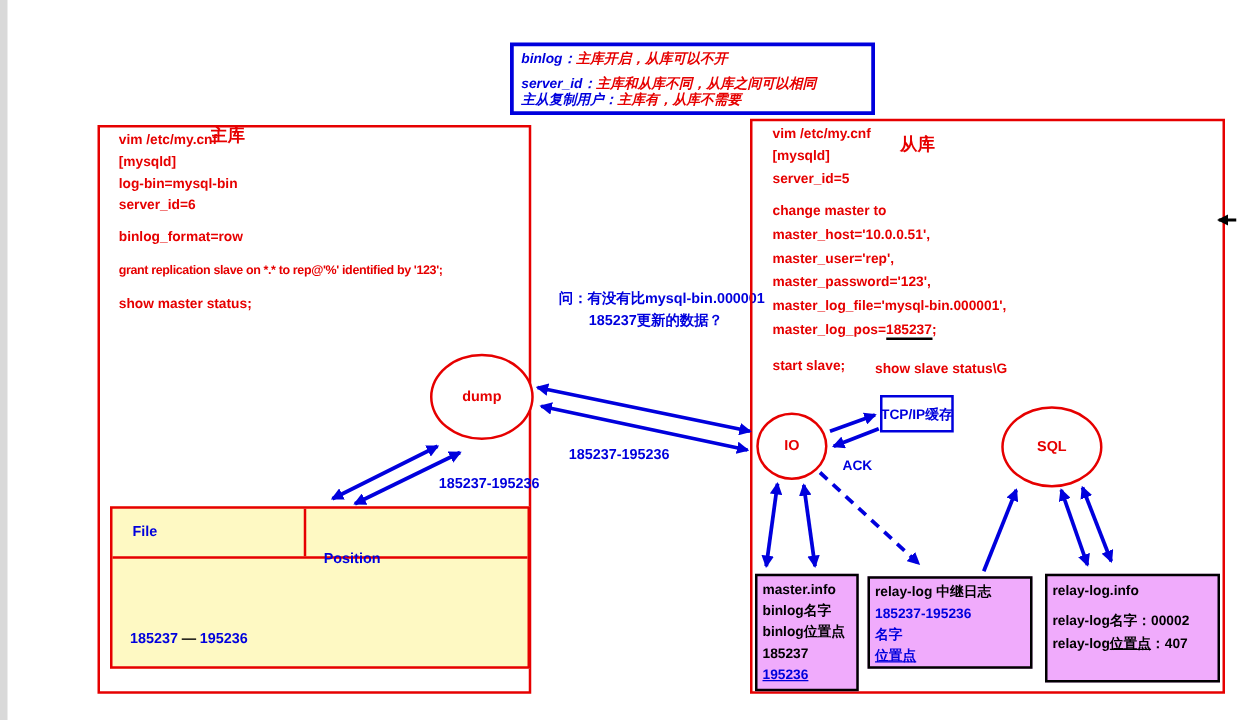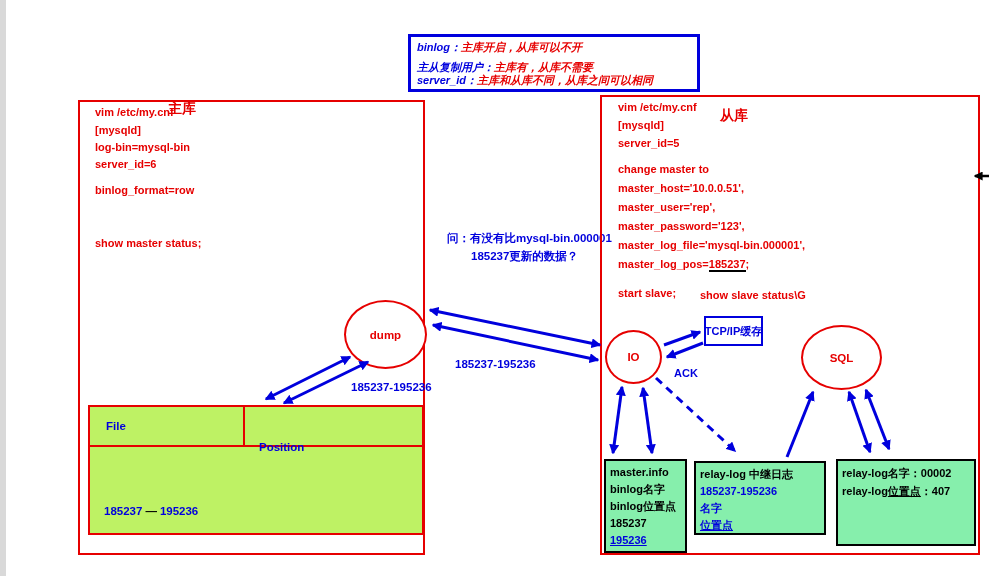--- a/index.html
+++ b/index.html
@@ -14,28 +14,28 @@
   .fs13{font-size:14px;margin-top:47px;}
   .small{font-size:10px;letter-spacing:-0.3px;}
   .box-red{border:2px solid #e60000;box-sizing:border-box;}
   .note{border:3px solid #0000dd;box-sizing:border-box;padding:4px 6px;background:#fff;}
   .note > div{line-height:13px;font-style:italic;}
   .note > div:first-child{margin-bottom:7px;}
   .circle{border:2.5px solid #e60000;border-radius:50%;box-sizing:border-box;
           display:flex;align-items:center;justify-content:center;font-size:11.5px;color:#e60000;background:#fff;}
   .tcp{border:2px solid #0000dd;box-sizing:border-box;display:flex;align-items:center;justify-content:center;
        font-size:11px;color:#0000dd;background:#fff;}
-  .mtable{border:2px solid #e60000;box-sizing:border-box;font-size:11.5px;background:#bef264;}
+  .mtable{border:2px solid #e60000;box-sizing:border-box;font-size:11.5px;background:#fef9c3;}
   .mrow{display:flex;}
   .mrow.header{border-bottom:2px solid #e60000;}
   .mcell{display:flex;align-items:center;box-sizing:border-box;}
   .mcell.c1{width:155px;border-right:2px solid #e60000;padding-left:16px;}
   .mcell.c2{flex:1;padding-left:14px;margin-top:40px;}
   .info-box{border:2px solid #000;box-sizing:border-box;font-size:11px;line-height:17px;
-            padding:3px 4px;color:#000;background:#86efac;}
+            padding:3px 4px;color:#000;background:#f0abfc;}
   .u-black{border-bottom:2px solid #000;}
   .u-blue{text-decoration:underline;}
   .u-blk{text-decoration:underline;}
   .dash{padding:0 3px;}
   .arrows{pointer-events:none;}
   .left-strip{position:absolute;left:0;top:0;width:6px;height:576px;background:#d9d9d9;}
 </style>
 </head>
 <body>
 
@@ -44,50 +44,51 @@
   <div class="left-strip"></div>
 
   <div class="abs t-red fs13" style="left:168px;top:53px">主库</div>
   <div class="abs t-red fs13" style="left:720px;top:60px">从库</div>
 
   <div class="abs note" style="left:408px;top:34px;width:292px;height:58px">
     <div class="fs11">
       <span class="t-blue">binlog：</span><span class="t-red">主库开启，从库可以不开</span>
     </div>
     <div class="fs11">
-      <span class="t-blue">主从复制用户：</span><span class="t-red">主库有，从库不需要</span>
+      <span class="t-blue">server_id：</span><span class="t-red">主库和从库不同，从库之间可以相同</span>
     </div>
     <div class="fs11">
-      <span class="t-blue">server_id：</span><span class="t-red">主库和从库不同，从库之间可以相同</span>
+      <span class="t-blue">主从复制用户：</span><span class="t-red">主库有，从库不需要</span>
     </div>
   </div>
 
   <div class="abs box-red" style="left:78px;top:100px;width:347px;height:455px"></div>
   <div class="abs t-red fs11" style="left:95px;top:106px">vim /etc/my.cnf</div>
   <div class="abs t-red fs11" style="left:95px;top:124px">[mysqld]</div>
   <div class="abs t-red fs11" style="left:95px;top:141px">log-bin=mysql-bin</div>
   <div class="abs t-red fs11" style="left:95px;top:158px">server_id=6</div>
   <div class="abs t-red fs11" style="left:95px;top:184px">binlog_format=row</div>
+  <div class="abs t-red small" style="left:95px;top:211px">grant replication slave on *.* to rep@'%' identified by '123';</div>
   <div class="abs t-red fs11" style="left:95px;top:237px">show master status;</div>
 
   <div class="abs mtable" style="left:88px;top:405px;width:336px;height:130px">
     <div class="mrow header" style="height:38px">
       <div class="mcell c1 t-blue">File</div>
       <div class="mcell c2 t-blue">Position</div>
     </div>
     <div class="mrow" style="height:88px">
       <div class="mcell c2">
         <span class="t-blue">185237</span>
           <span class="t-black dash">—</span>
           <span class="t-blue">195236</span>
       </div>
     </div>
   </div>
 
-  <div class="abs circle" style="left:344px;top:300px;width:83px;height:69px">
+  <div class="abs circle" style="left:344px;top:283px;width:83px;height:69px">
     <span>dump</span>
   </div>
 
   <div class="abs t-blue fs12" style="left:432px;top:231px">问：有没有比mysql-bin.000001</div>
   <div class="abs t-blue fs12" style="left:456px;top:249px">185237更新的数据？</div>
 
   <div class="abs box-red" style="left:600px;top:95px;width:380px;height:460px"></div>
   <div class="abs t-red fs11" style="left:618px;top:101px">vim /etc/my.cnf</div>
   <div class="abs t-red fs11" style="left:618px;top:119px">[mysqld]</div>
   <div class="abs t-red fs11" style="left:618px;top:137px">server_id=5</div>
@@ -125,20 +126,21 @@
   </div>
 
   <div class="abs info-box" style="left:694px;top:461px;width:132px;height:74px">
     <div>relay-log 中继日志</div>
     <div class="t-blue">185237-195236</div>
     <div class="t-blue">名字</div>
     <div class="t-blue u-blue">位置点</div>
   </div>
 
   <div class="abs info-box" style="left:836px;top:459px;width:140px;height:87px;line-height:18px">
+    <div style="margin-bottom:6px">relay-log.info</div>
     <div>
       <span>relay-log名字：</span><span>00002</span>
     </div>
     <div>
       <span>relay-log</span><span class="u-blk">位置点</span><span>：</span><span>407</span>
     </div>
   </div>
 
   <svg class="abs arrows" width="991" height="576" style="left:0;top:0;z-index:10">
     <defs>

